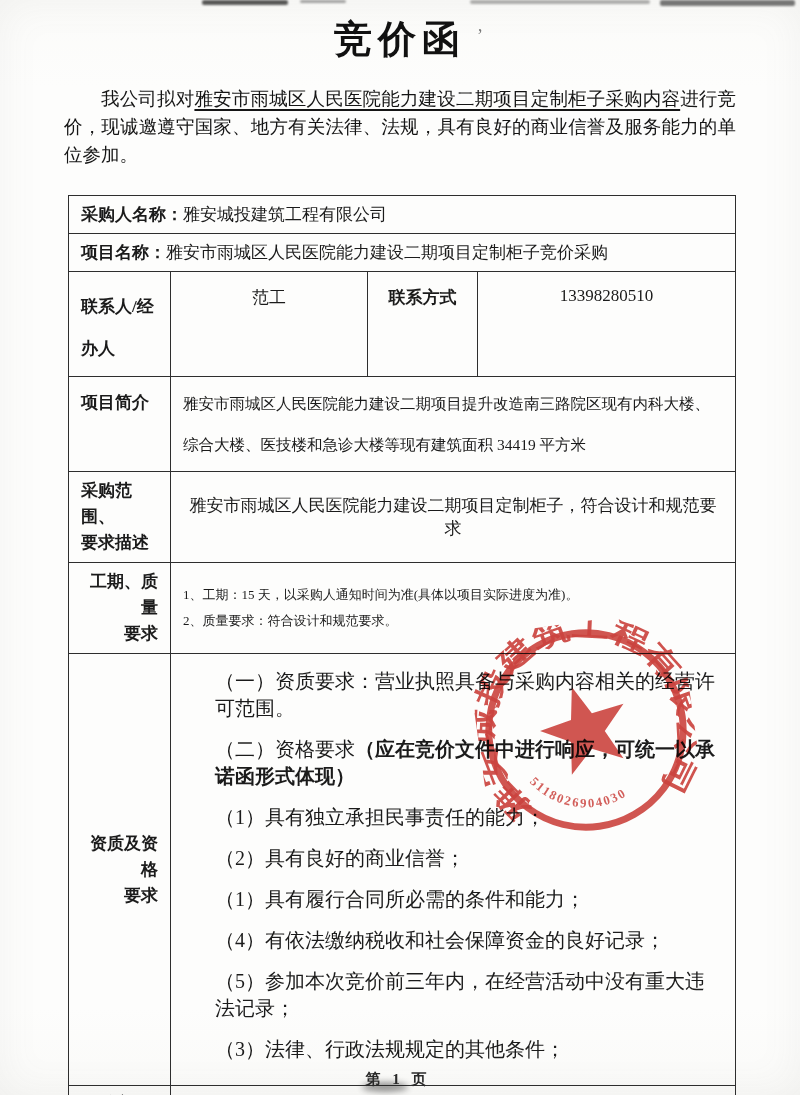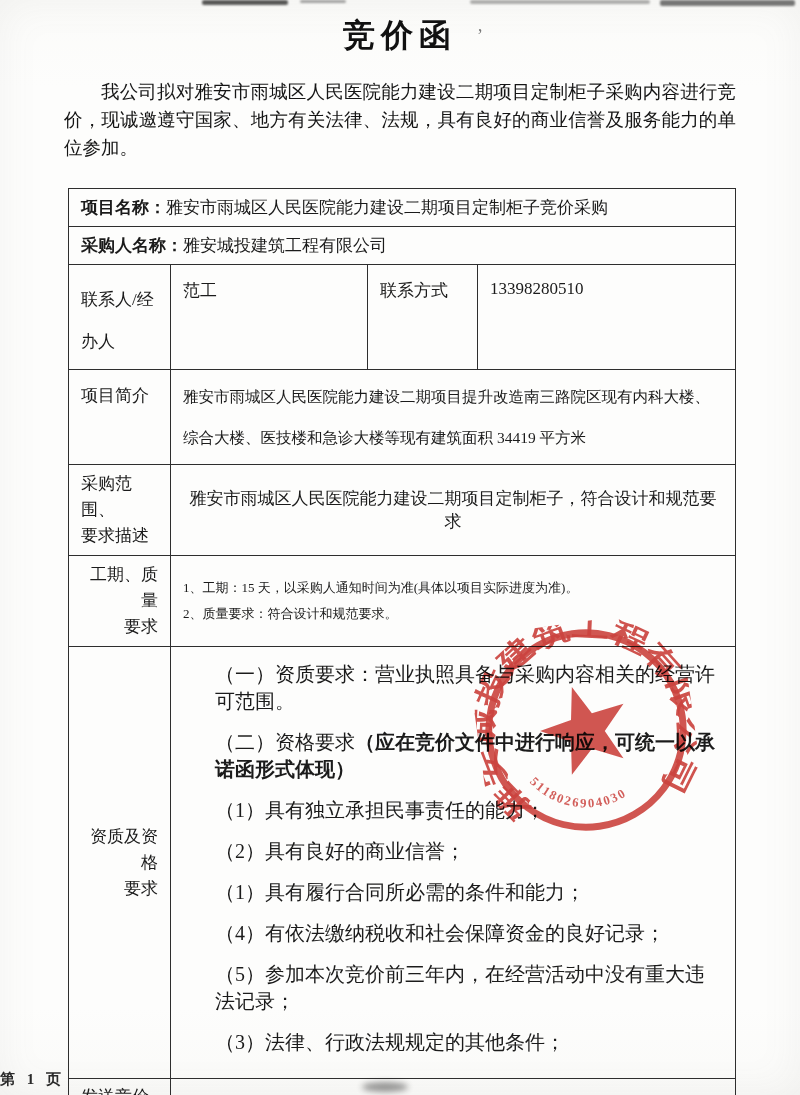--- a/index.html
+++ b/index.html
@@ -17,65 +17,65 @@
   
   .artifact{position:absolute;background:#222;border-radius:2px;filter:blur(1px);}
   .a1{left:202px;top:0;width:86px;height:5px;opacity:.75;}
   .a2{left:300px;top:0;width:46px;height:3px;opacity:.4;}
   .a3{left:470px;top:0;width:180px;height:4px;opacity:.35;}
   .a4{left:660px;top:0;width:135px;height:6px;opacity:.6;}
   .tick-mark{position:absolute;left:477px;top:26px;font-size:18px;color:#5a5a5a;opacity:.8;}
 
   h1.title{
     margin:0;padding-top:14px;text-align:center;
-    font-size:32px;font-weight:700;letter-spacing:6px;color:#111;
+    font-size:38px;font-weight:700;letter-spacing:6px;color:#111;
     font-family:Liberation Serif, serif;
   }
   .intro{
     margin:20px 64px 0 64px;
     font-size:18.5px;line-height:28px;text-align:justify;
     text-indent:2em;color:#151515;
   }
-  .uline{text-underline-offset:4px;text-decoration-thickness:1.5px;}
+  .uline{text-decoration:underline;text-underline-offset:4px;text-decoration-thickness:1.5px;}
 
   table.doc{
     border-collapse:collapse;table-layout:fixed;
     margin:26px 0 0 68px;width:667px;
     font-size:17px;color:#1b1b1b;
   }
   table.doc td{
     border:1.6px solid #2e2e2e;
     padding:6px 12px;vertical-align:middle;
     overflow:hidden;
   }
-  .lbl{font-weight:400;}
+  .lbl{font-weight:700;}
   .pre{white-space:pre-line;}
   .b{font-weight:700;}
-  .vtop{vertical-align:top !important;padding-top:14px !important;}
+  .vtop{vertical-align:top !important;padding-top:14px !important;text-align:center;}
   .center-cell{text-align:center;}
   .lh-tall{line-height:41px;}
   .r3-lbl{line-height:42px;}
   .r6-content{font-size:13px;line-height:26px;}
   .r7-content{padding:14px 14px 8px 44px !important;vertical-align:top !important;}
   .r7-line{margin:0 0 14px 0;font-size:20px;}
   .r8-content,.r9-content{font-weight:700;font-size:16px;line-height:23px;}
   .lbl-left{text-align:left;}
   .lbl-center{text-align:right;}
   .label-col{line-height:26px;}
 
   .seal{
     position:absolute;left:478px;top:622px;width:216px;height:216px;
     transform:rotate(-8deg);
     mix-blend-mode:multiply;opacity:.92;
     pointer-events:none;
   }
   .seal text{font-family:"Liberation Serif","DejaVu Serif",serif;}
 
   .footer{
-    position:absolute;left:0;top:1070px;width:796px;text-align:left;
+    position:absolute;left:0;top:1070px;width:796px;text-align:center;
     font-size:15px;font-weight:700;letter-spacing:4px;color:#2a2a2a;
   }
   .footer-smudge{
     position:absolute;left:362px;top:1082px;width:46px;height:10px;
     background:#1c1c1c;border-radius:50%;filter:blur(3px);opacity:.45;
   }
 </style>
 </head>
 <body>
 
@@ -94,25 +94,25 @@
   <table class="doc">
     <colgroup>
       <col style="width:102px">
         <col style="width:197px">
         <col style="width:110px">
         <col style="width:258px">
     </colgroup>
 
     <tbody>
         <tr style="height:38px">
-      <td colspan="4"><span class="b">项目名称：</span><span>雅安市雨城区人民医院能力建设二期项目定制柜子竞价采购</span></td>
+      <td colspan="4"><span class="b">采购人名称：</span><span>雅安城投建筑工程有限公司</span></td>
     </tr>
 
     <tr style="height:38px">
-      <td colspan="4"><span class="b">采购人名称：</span><span>雅安城投建筑工程有限公司</span></td>
+      <td colspan="4"><span class="b">项目名称：</span><span>雅安市雨城区人民医院能力建设二期项目定制柜子竞价采购</span></td>
     </tr>
 
     <tr style="height:75px">
       <td class="lbl pre lbl-left r3-lbl vtop">联系人/经
 办人</td>
       <td class="vtop">范工</td>
       <td class="lbl vtop">联系方式</td>
       <td class="vtop">13398280510</td>
     </tr>
 

